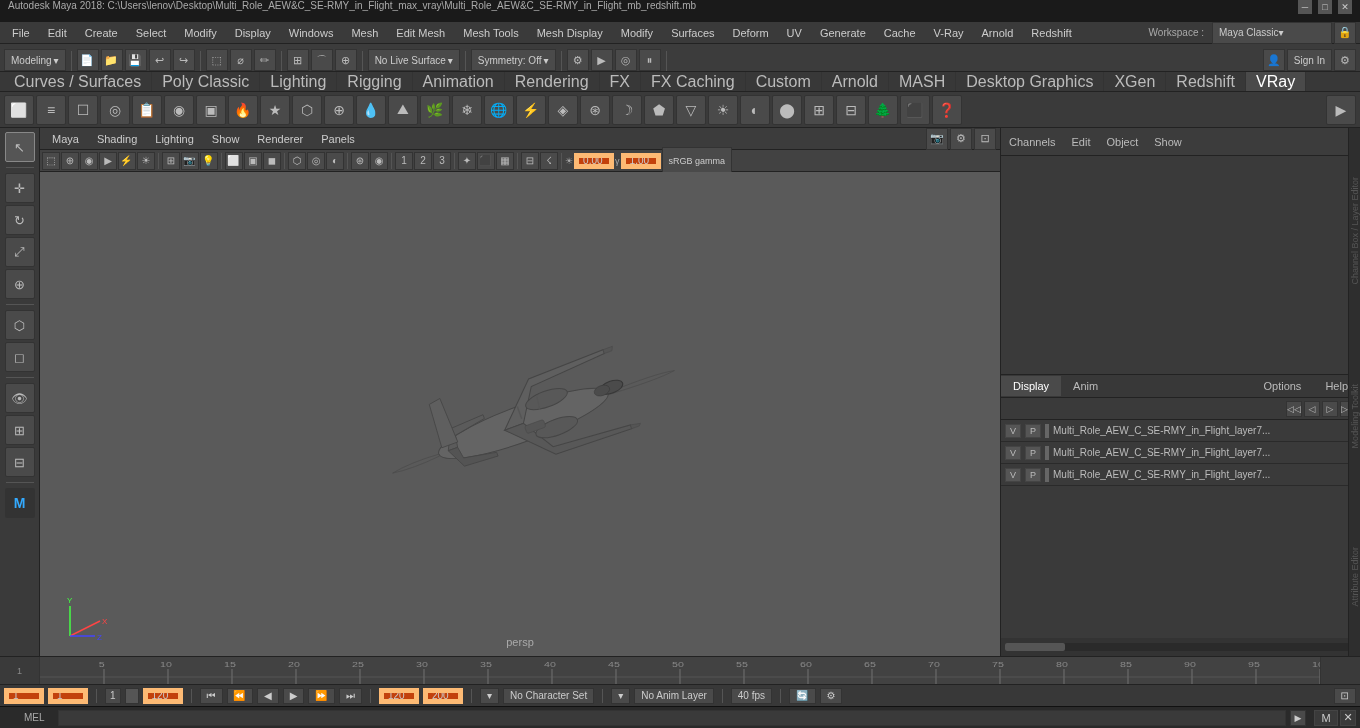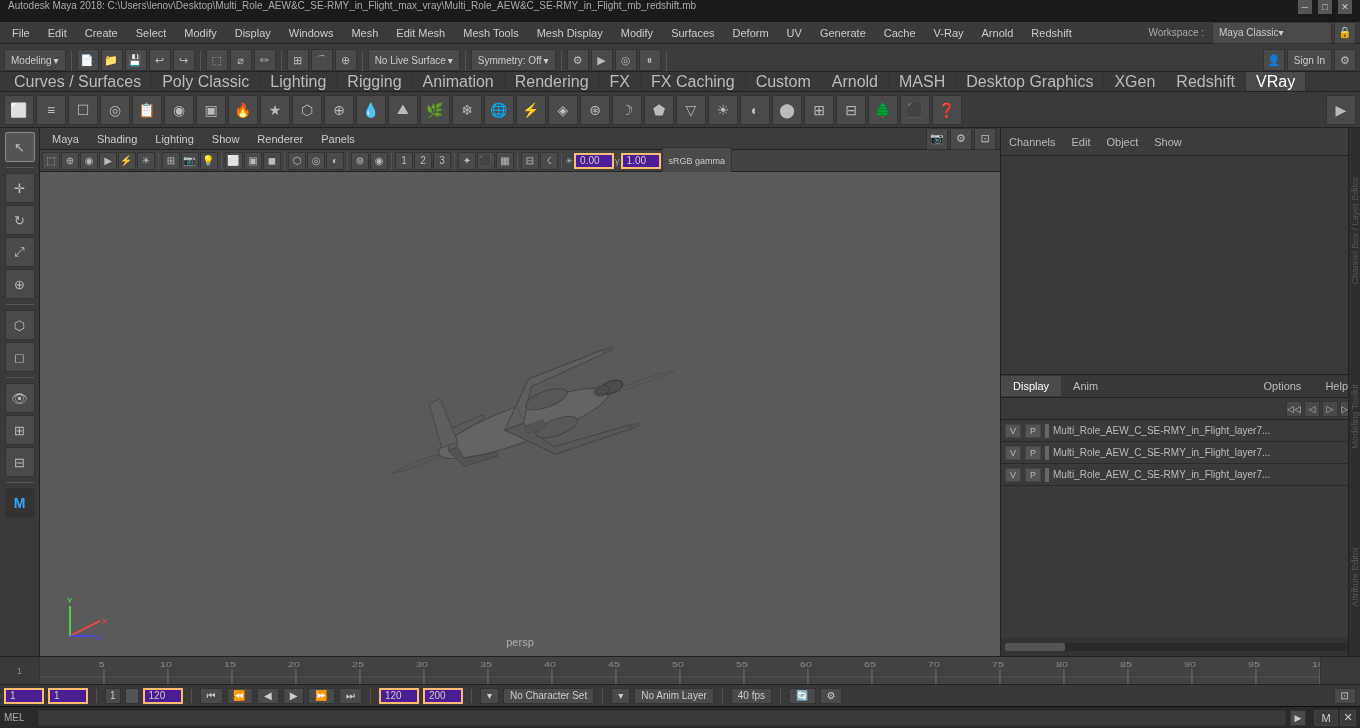--- a/index.html
+++ b/index.html
@@ -348,22 +348,22 @@
       background: #383838;
       display: flex;
       align-items: center;
       padding: 0 4px;
       gap: 4px;
       border-top: 1px solid #222;
       font-size: 10px;
     }
     .bb-field {
       height: 16px;
-      background: #4c1d95;
-      border: 2px solid #fdba74;
+      background: #c2410c;
+      border: 5px solid #fdba74;
       color: #ccc;
       font-size: 10px;
       padding: 0 4px;
       min-width: 40px;
     }
     .bb-sep { width: 1px; height: 14px; background: #555; margin: 0 4px; }
     .bb-btn {
       height: 16px;
       padding: 0 6px;
       background: #4a4a4a;
@@ -381,20 +381,21 @@
       display: flex;
       align-items: center;
       padding: 0 4px;
       gap: 4px;
       border-top: 1px solid #111;
     }
     #cmd-label {
       color: #aaa;
       font-size: 10px;
       min-width: 30px;
+      margin-left: 20px;
     }
     #cmd-input {
       flex: 1;
       height: 16px;
       background: #3a3a3a;
       border: 1px solid #333;
       color: #ccc;
       font-size: 10px;
       padding: 0 4px;
     }

